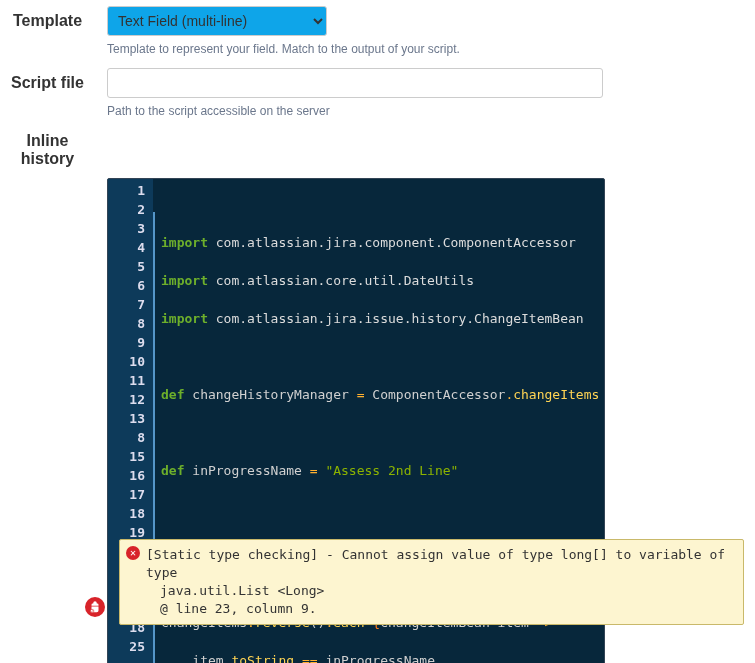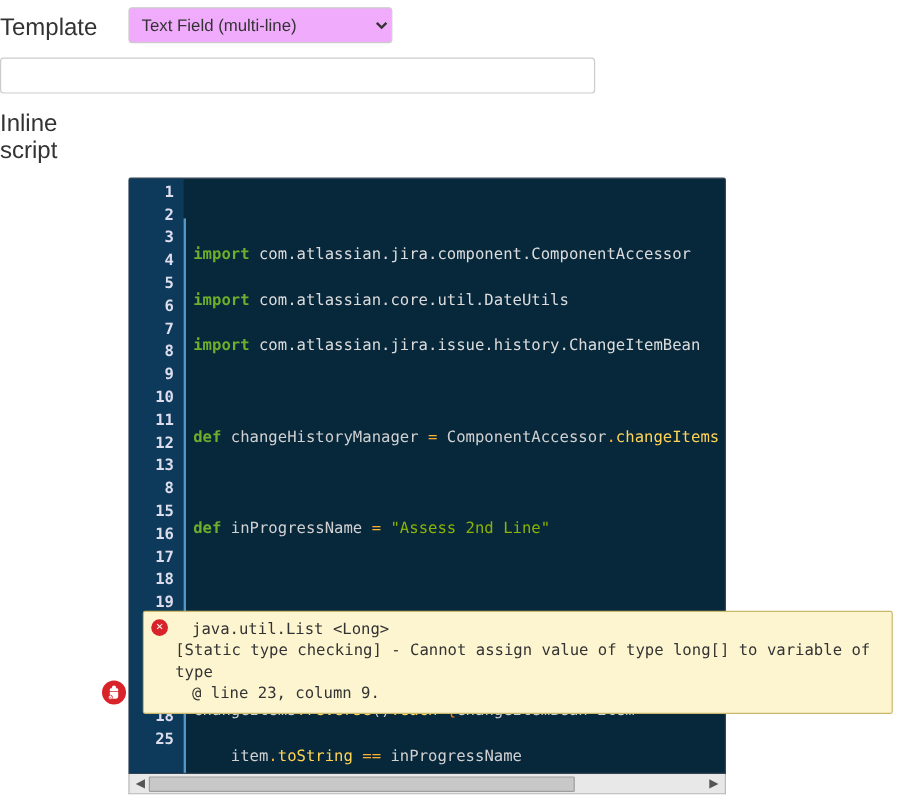--- a/index.html
+++ b/index.html
@@ -1,22 +1,22 @@
 <!DOCTYPE html>
 <html><head>
 <meta charset="utf-8">
 <style>
   * { box-sizing: border-box; margin: 0; padding: 0; }
   body { font-family: Arial, Helvetica, sans-serif; font-size: 14px; color: #333; background: #fff; width: 755px; }
   .form-row { display: flex; align-items: flex-start; padding: 6px 0; }
-  .form-row > label { width: 107px; text-align: left; padding-right: 12px; padding-top: 6px; font-size: 20px; color: #333; }
+  .form-row > label { width: 107px; text-align: center; padding-right: 12px; padding-top: 6px; font-size: 16px; color: #333; font-weight: bold; }
   .form-row .field-col { flex: 1; }
   select.form-ctl {
     width: 220px; height: 30px; padding: 4px 6px; font-size: 14px;
-    border: 1px solid #ccc; border-radius: 3px; background: #f0abfc; color: #333;
+    border: 1px solid #ccc; border-radius: 3px; background: #0ea5e9; color: #333;
   }
   input.form-ctl {
     width: 496px; height: 30px; padding: 4px 8px; font-size: 14px;
     border: 1px solid #ccc; border-radius: 3px; background: #fff; color: #333;
   }
   .hint { font-size: 12px; color: #6b778c; margin-top: 6px; }
   .editor-wrap { margin-left: 107px; width: 498px; position: relative; margin-top: 4px; }
   .editor {
     display: flex; background: #07273b; color: #d4d4d4;
     font-family: Consolas, Menlo, monospace; font-size: 13px; line-height: 19px;
@@ -68,31 +68,34 @@
 </style>
 </head>
 <body>
 
 <div class="form-row">
   <label>Template</label>
   <div class="field-col">
     <select class="form-ctl">
       <option>Text Field (multi-line)</option>
     </select>
+    <div class="hint">Template to represent your field. Match to the output of your script.</div>
   </div>
 </div>
 
 <div class="form-row">
+  <label>Script file</label>
   <div class="field-col">
     <input type="text" class="form-ctl" value="" style="">
+    <div class="hint">Path to the script accessible on the server</div>
   </div>
 </div>
 
 <div class="form-row">
-  <label style="padding-top:2px">Inline script</label>
+  <label style="padding-top:2px">Inline history</label>
 </div>
 
 <div class="editor-wrap">
   <div class="gutter-error">
     <svg viewBox="0 0 24 24" fill="#fff">
         <path d="M12 2a3 3 0 0 0-3 3v1H8a2 2 0 0 0-2 2v2h12V8a2 2 0 0 0-2-2h-1V5a3 3 0 0 0-3-3zm-6 9v7a3 3 0 0 0 3 3h6a3 3 0 0 0 3-3v-7H6z"></path>
         <circle cx="7" cy="19" r="3" fill="#fff" stroke="#d8232a"></circle>
         <path d="M5.5 19l1 1 2-2" stroke="#d8232a" fill="none"></path>
       </svg>
   </div>
@@ -155,17 +158,17 @@
   <div class="hscroll">
     <div class="arrow">◀</div>
     <div class="track">
         <div class="thumb"></div>
       </div>
     <div class="arrow">▶</div>
   </div>
 
   <div class="error-tooltip">
     <div class="err-icon">✕</div>
+    <div>[Static type checking] - Cannot assign value of type long[] to variable of type</div>
     <div style="padding-left:14px">java.util.List &lt;Long&gt;</div>
-    <div>[Static type checking] - Cannot assign value of type long[] to variable of type</div>
     <div style="padding-left:14px">@ line 23, column 9.</div>
   </div>
 </div>
 
 </body></html>

